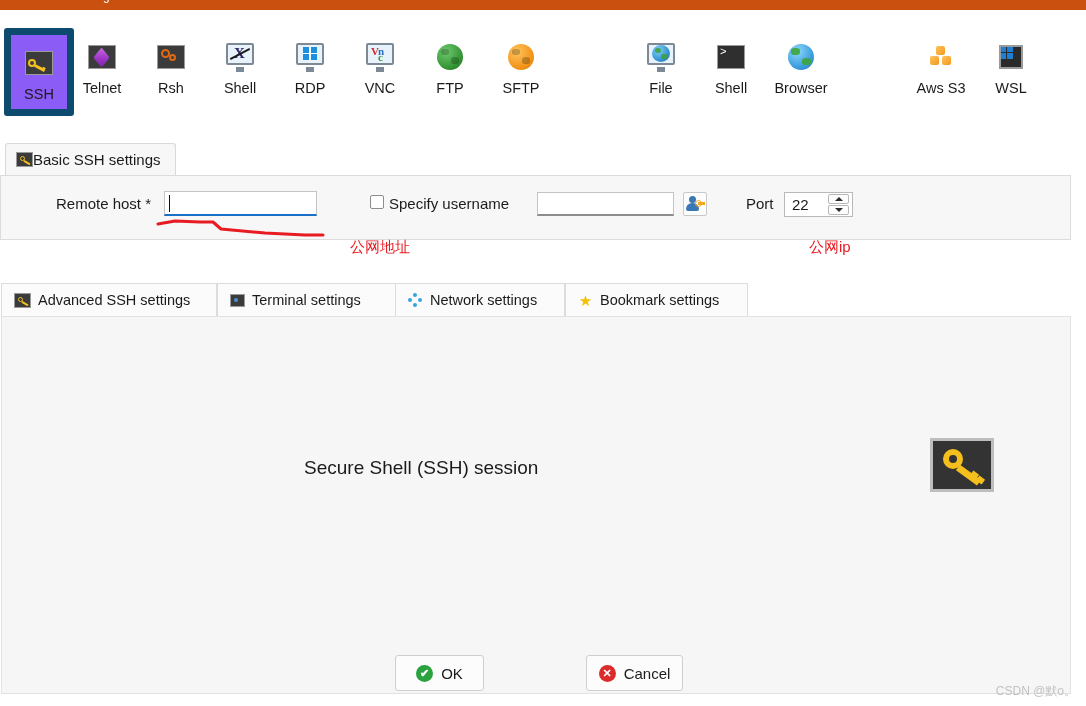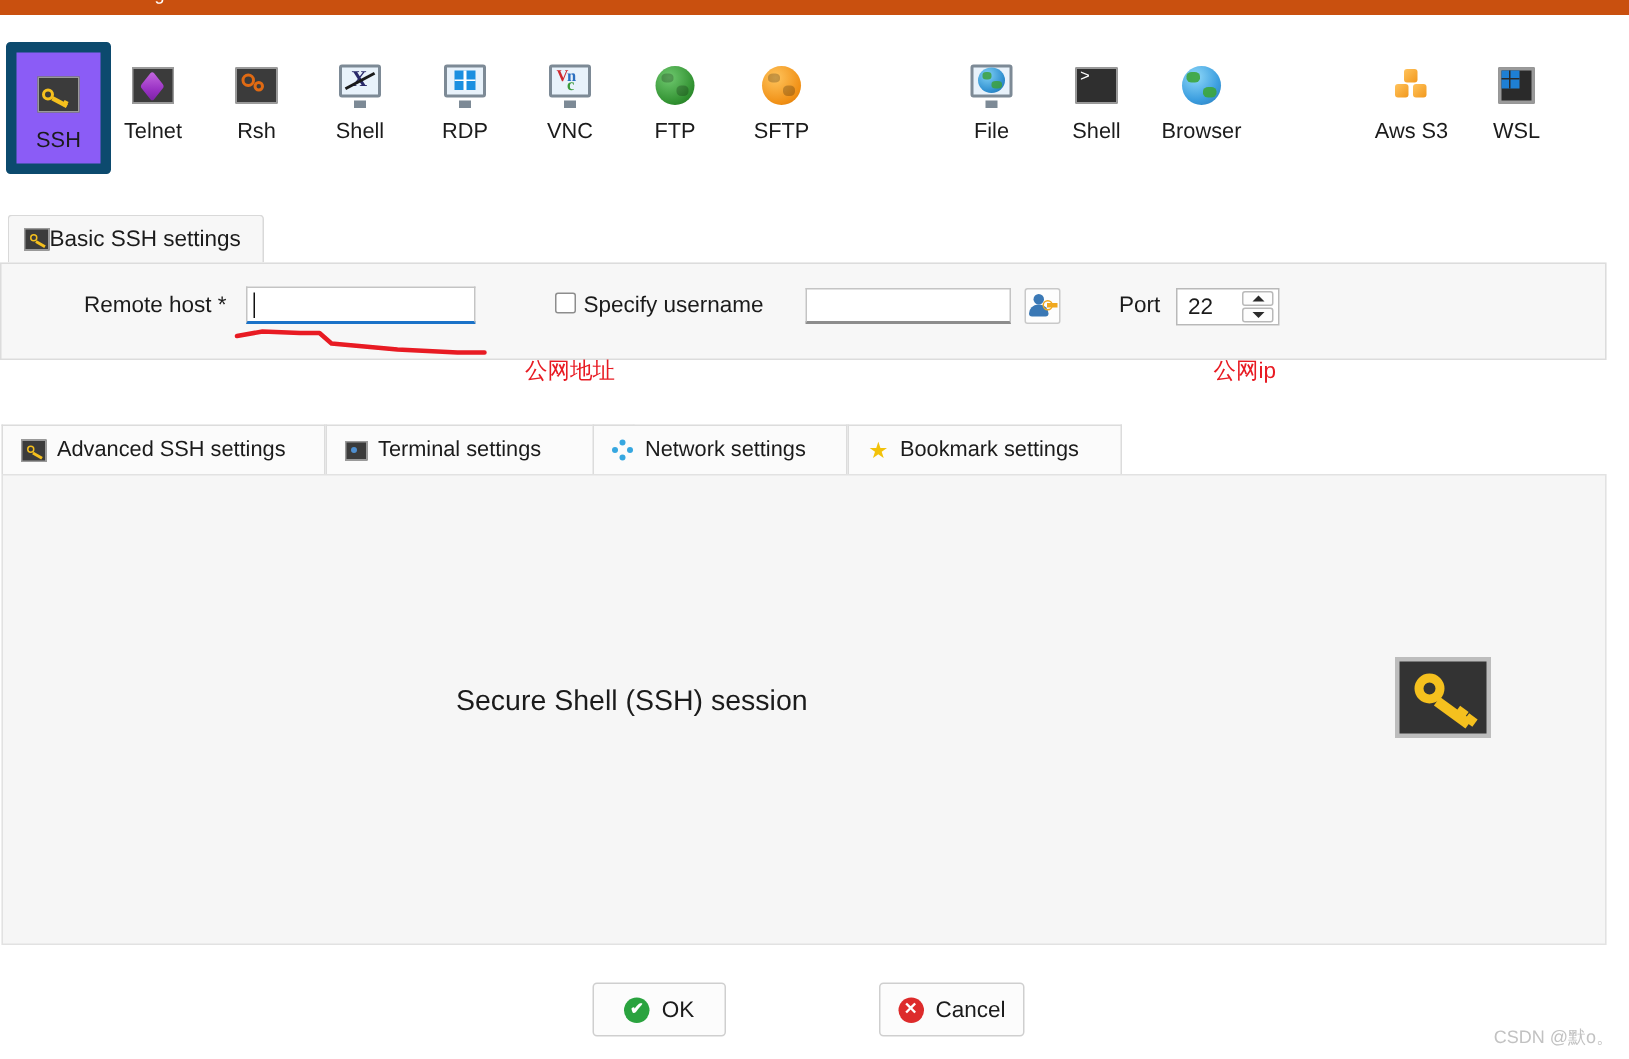--- a/index.html
+++ b/index.html
@@ -307,21 +307,21 @@
     position: absolute; width: 4px; height: 4px; border-radius: 50%;
     background: #36a7e0;
   }
   .ic-star {
     width: 15px; height: 15px; flex: none; color: #f2c20a; font-size: 15px;
     line-height: 15px; text-align: center;
   }
 
   
   .content {
-    position: absolute; left: 1px; top: 316px; width: 1070px; height: 314px;
+    position: absolute; left: 1px; top: 316px; width: 1070px; height: 378px;
     background: #f6f6f6; border: 1px solid #e2e2e2;
   }
   .content-title {
     position: absolute; left: 302px; top: 140px;
     font-size: 19px; color: #1b1b1b; white-space: nowrap;
   }
   .big-key {
     position: absolute; left: 928px; top: 121px; width: 64px; height: 54px;
     background: #333333; border: 3px solid #bdbdbd;
   }

